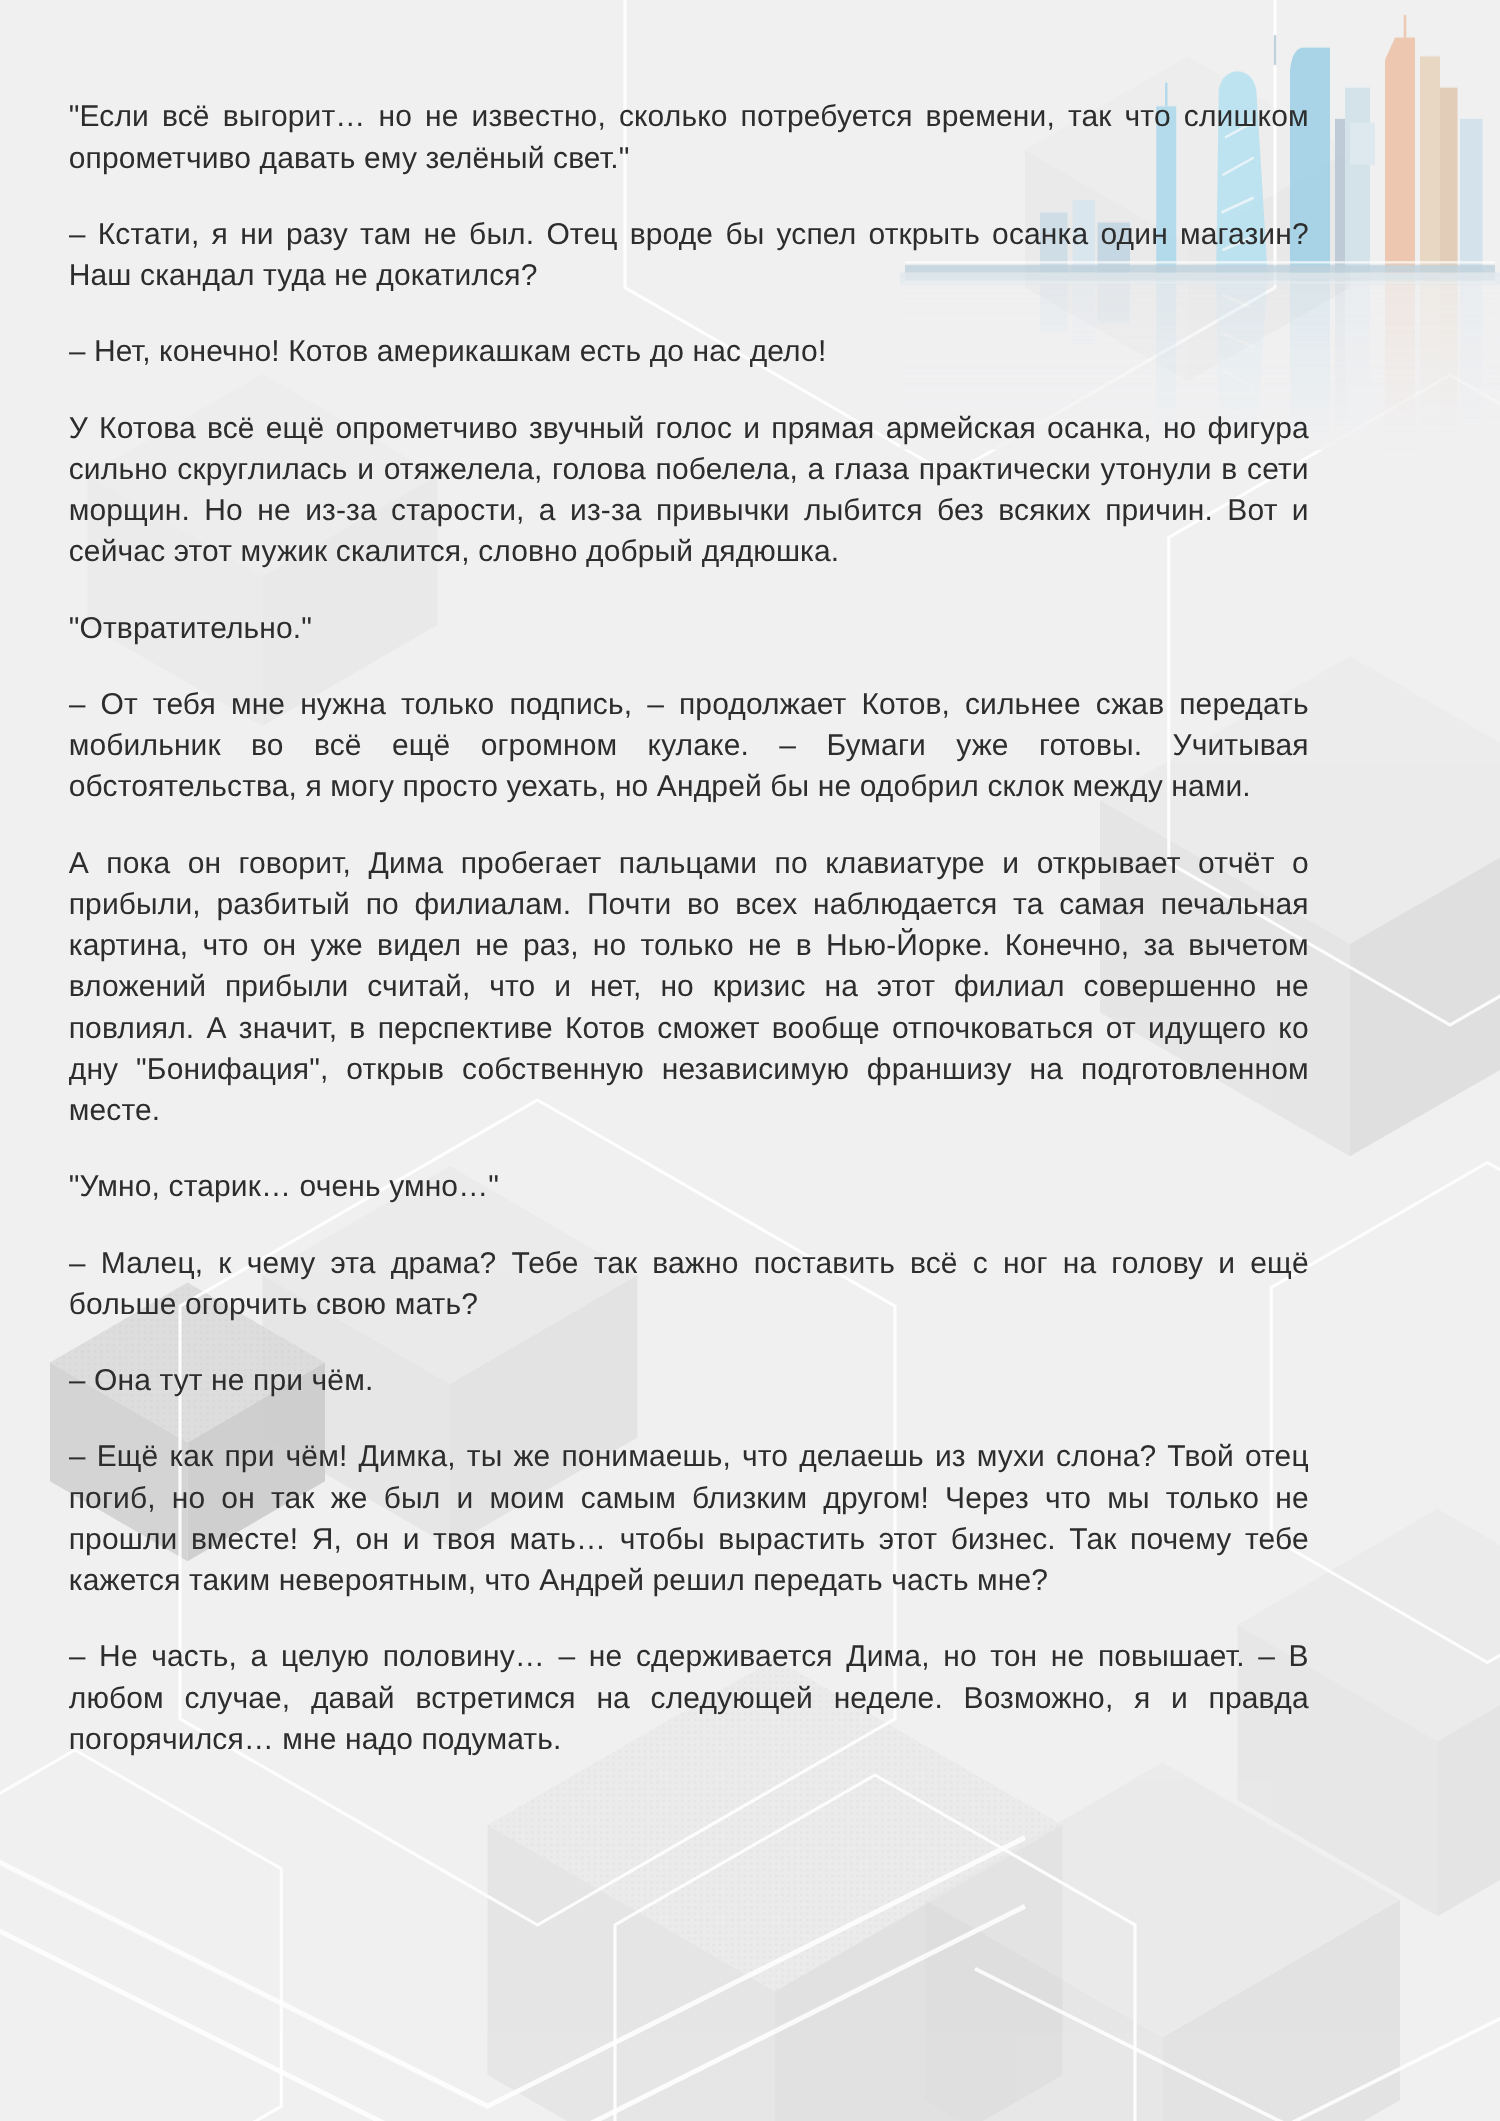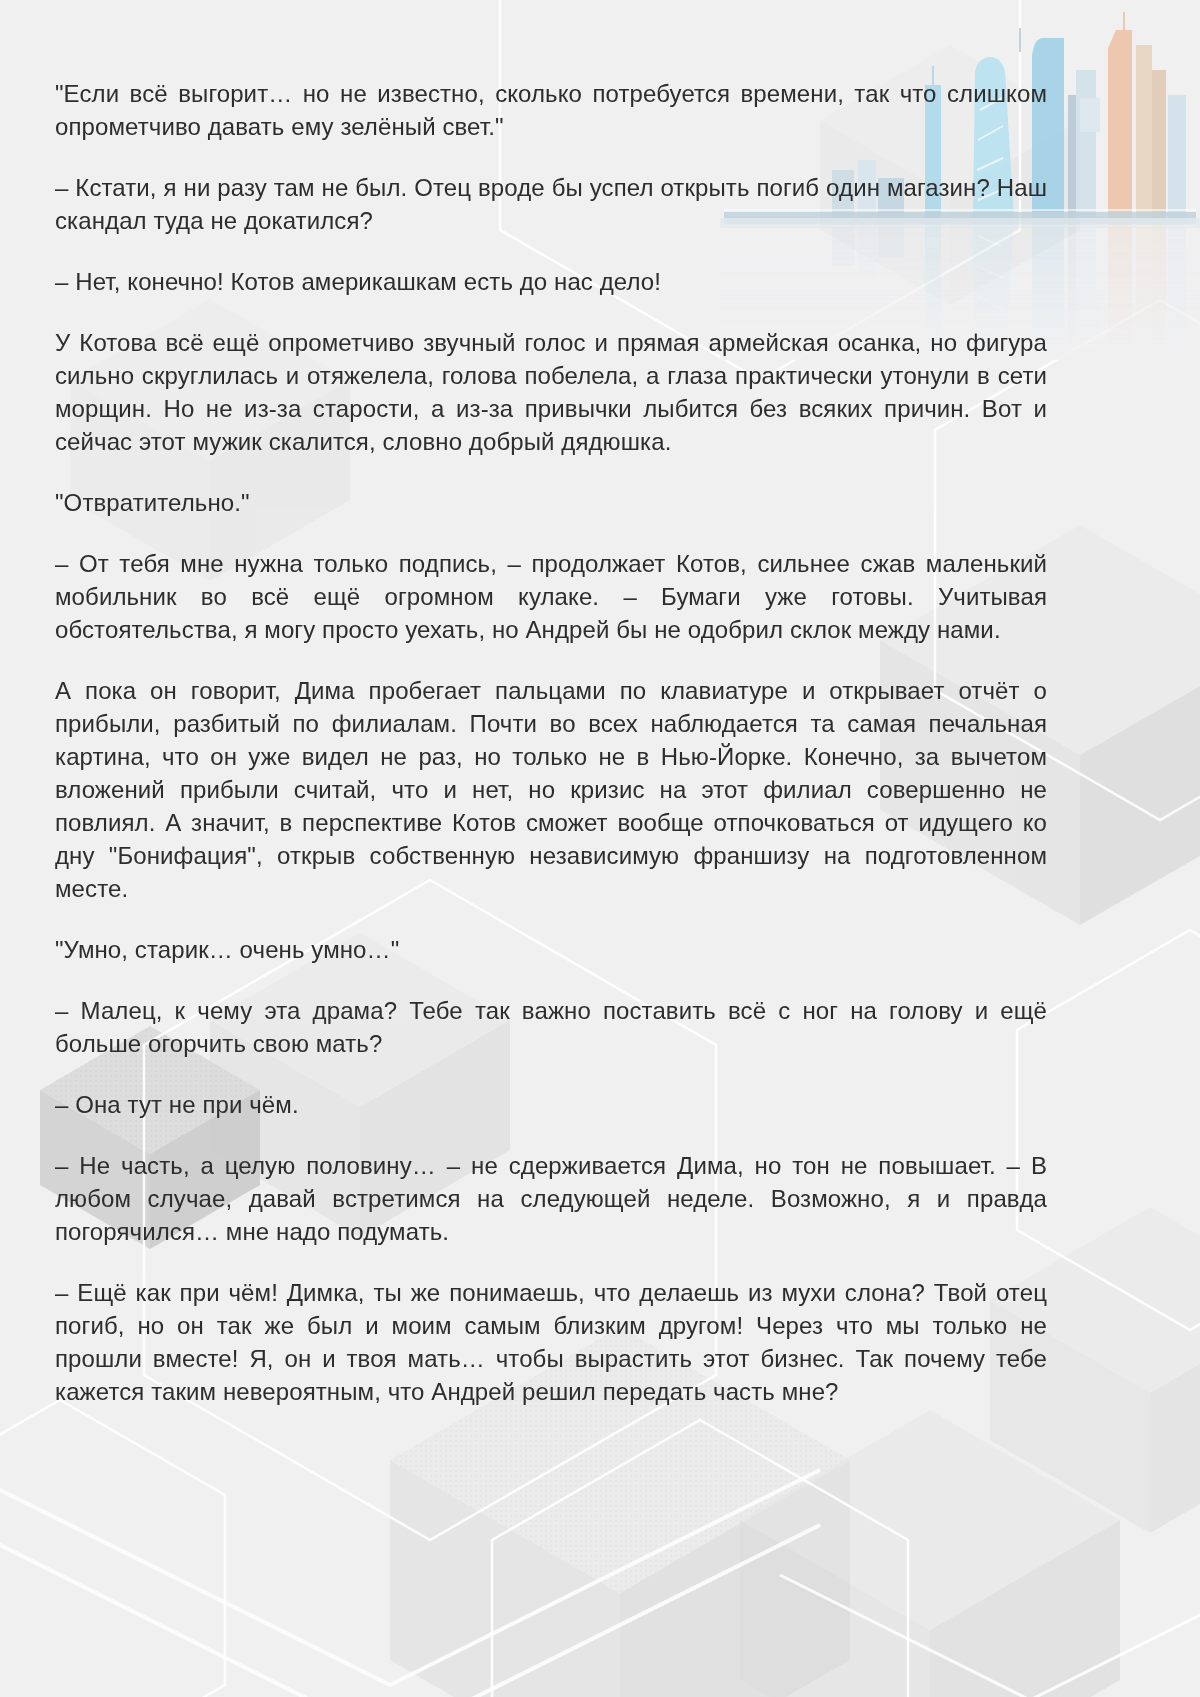--- a/index.html
+++ b/index.html
@@ -152,24 +152,24 @@
 
     <g transform="translate(0,436) scale(1,-1)" opacity="0.3">
       <use href="#towers"></use>
     </g>
     <rect x="0" y="218" width="480" height="142" fill="url(#waterfade)"></rect>
   </g>
 </svg>
 
 <main class="text-block">
   <p>"Если всё выгорит… но не известно, сколько потребуется времени, так что слишком опрометчиво давать ему зелёный свет."</p>
-  <p>– Кстати, я ни разу там не был. Отец вроде бы успел открыть погиб один магазин? Наш скандал туда не докатился?</p>
+  <p>– Кстати, я ни разу там не был. Отец вроде бы успел открыть осанка один магазин? Наш скандал туда не докатился?</p>
   <p>– Нет, конечно! Котов америкашкам есть до нас дело!</p>
   <p>У Котова всё ещё опрометчиво звучный голос и прямая армейская осанка, но фигура сильно скруглилась и отяжелела, голова побелела, а глаза практически утонули в сети морщин. Но не из-за старости, а из-за привычки лыбится без всяких причин. Вот и сейчас этот мужик скалится, словно добрый дядюшка.</p>
   <p>"Отвратительно."</p>
-  <p>– От тебя мне нужна только подпись, – продолжает Котов, сильнее сжав маленький мобильник во всё ещё огромном кулаке. – Бумаги уже готовы. Учитывая обстоятельства, я могу просто уехать, но Андрей бы не одобрил склок между нами.</p>
+  <p>– От тебя мне нужна только подпись, – продолжает Котов, сильнее сжав передать мобильник во всё ещё огромном кулаке. – Бумаги уже готовы. Учитывая обстоятельства, я могу просто уехать, но Андрей бы не одобрил склок между нами.</p>
   <p>А пока он говорит, Дима пробегает пальцами по клавиатуре и открывает отчёт о прибыли, разбитый по филиалам. Почти во всех наблюдается та самая печальная картина, что он уже видел не раз, но только не в Нью-Йорке. Конечно, за вычетом вложений прибыли считай, что и нет, но кризис на этот филиал совершенно не повлиял. А значит, в перспективе Котов сможет вообще отпочковаться от идущего ко дну "Бонифация", открыв собственную независимую франшизу на подготовленном месте.</p>
   <p>"Умно, старик… очень умно…"</p>
   <p>– Малец, к чему эта драма? Тебе так важно поставить всё с ног на голову и ещё больше огорчить свою мать?</p>
   <p>– Она тут не при чём.</p>
+  <p>– Ещё как при чём! Димка, ты же понимаешь, что делаешь из мухи слона? Твой отец погиб, но он так же был и моим самым близким другом! Через что мы только не прошли вместе! Я, он и твоя мать… чтобы вырастить этот бизнес. Так почему тебе кажется таким невероятным, что Андрей решил передать часть мне?</p>
   <p>– Не часть, а целую половину… – не сдерживается Дима, но тон не повышает. –  В любом случае, давай встретимся на следующей неделе. Возможно, я и правда погорячился… мне надо подумать.</p>
-  <p>– Ещё как при чём! Димка, ты же понимаешь, что делаешь из мухи слона? Твой отец погиб, но он так же был и моим самым близким другом! Через что мы только не прошли вместе! Я, он и твоя мать… чтобы вырастить этот бизнес. Так почему тебе кажется таким невероятным, что Андрей решил передать часть мне?</p>
 </main>
 
 </body></html>

